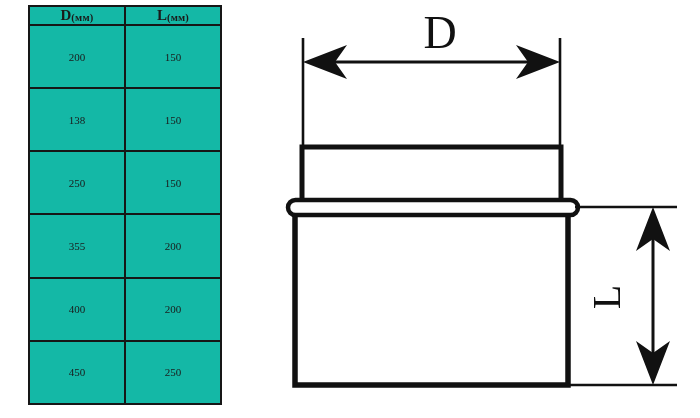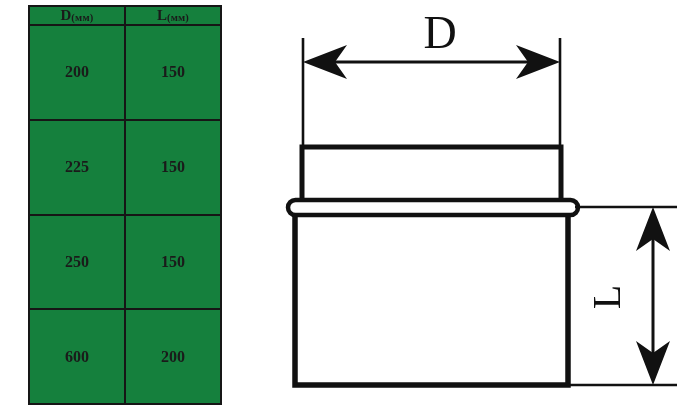--- a/index.html
+++ b/index.html
@@ -23,30 +23,30 @@
     left: 28px;
     top: 5px;
     width: 194px;
     height: 400px;
   }
   table.dim-table {
     width: 100%;
     height: 100%;
     border-collapse: collapse;
     table-layout: fixed;
-    background: #15803d;
+    background: #14b8a6;
   }
   table.dim-table td,
   table.dim-table th {
     border: 2.2px solid #161616;
     text-align: center;
     vertical-align: middle;
     font-family: "Liberation Serif", "DejaVu Serif", serif;
-    font-size: 16px;
-    font-weight: bold;
+    font-size: 11px;
+    font-weight: normal;
     color: #1a1a1a;
     padding: 0;
   }
   table.dim-table th {
     font-weight: bold;
     font-size: 15px;
   }
   .unit {
     font-size: 10.5px;
     font-weight: bold;
@@ -81,30 +81,38 @@
         <th><span>D</span><span class="unit">(мм)</span></th>
         <th><span>L</span><span class="unit">(мм)</span></th>
       </tr>
     </thead>
     <tbody>
       <tr>
         <td>200</td>
         <td>150</td>
       </tr>
       <tr>
-        <td>225</td>
+        <td>138</td>
         <td>150</td>
       </tr>
       <tr>
         <td>250</td>
         <td>150</td>
       </tr>
       <tr>
-        <td>600</td>
+        <td>355</td>
         <td>200</td>
+      </tr>
+      <tr>
+        <td>400</td>
+        <td>200</td>
+      </tr>
+      <tr>
+        <td>450</td>
+        <td>250</td>
       </tr>
     </tbody>
   </table>
 </div>
 
 <div id="drawing">
   <svg width="445" height="418" viewBox="0 0 445 418" xmlns="http://www.w3.org/2000/svg">
 
     <line x1="48" y1="38" x2="48" y2="150" stroke="#111111" stroke-width="2.6"></line>
 

